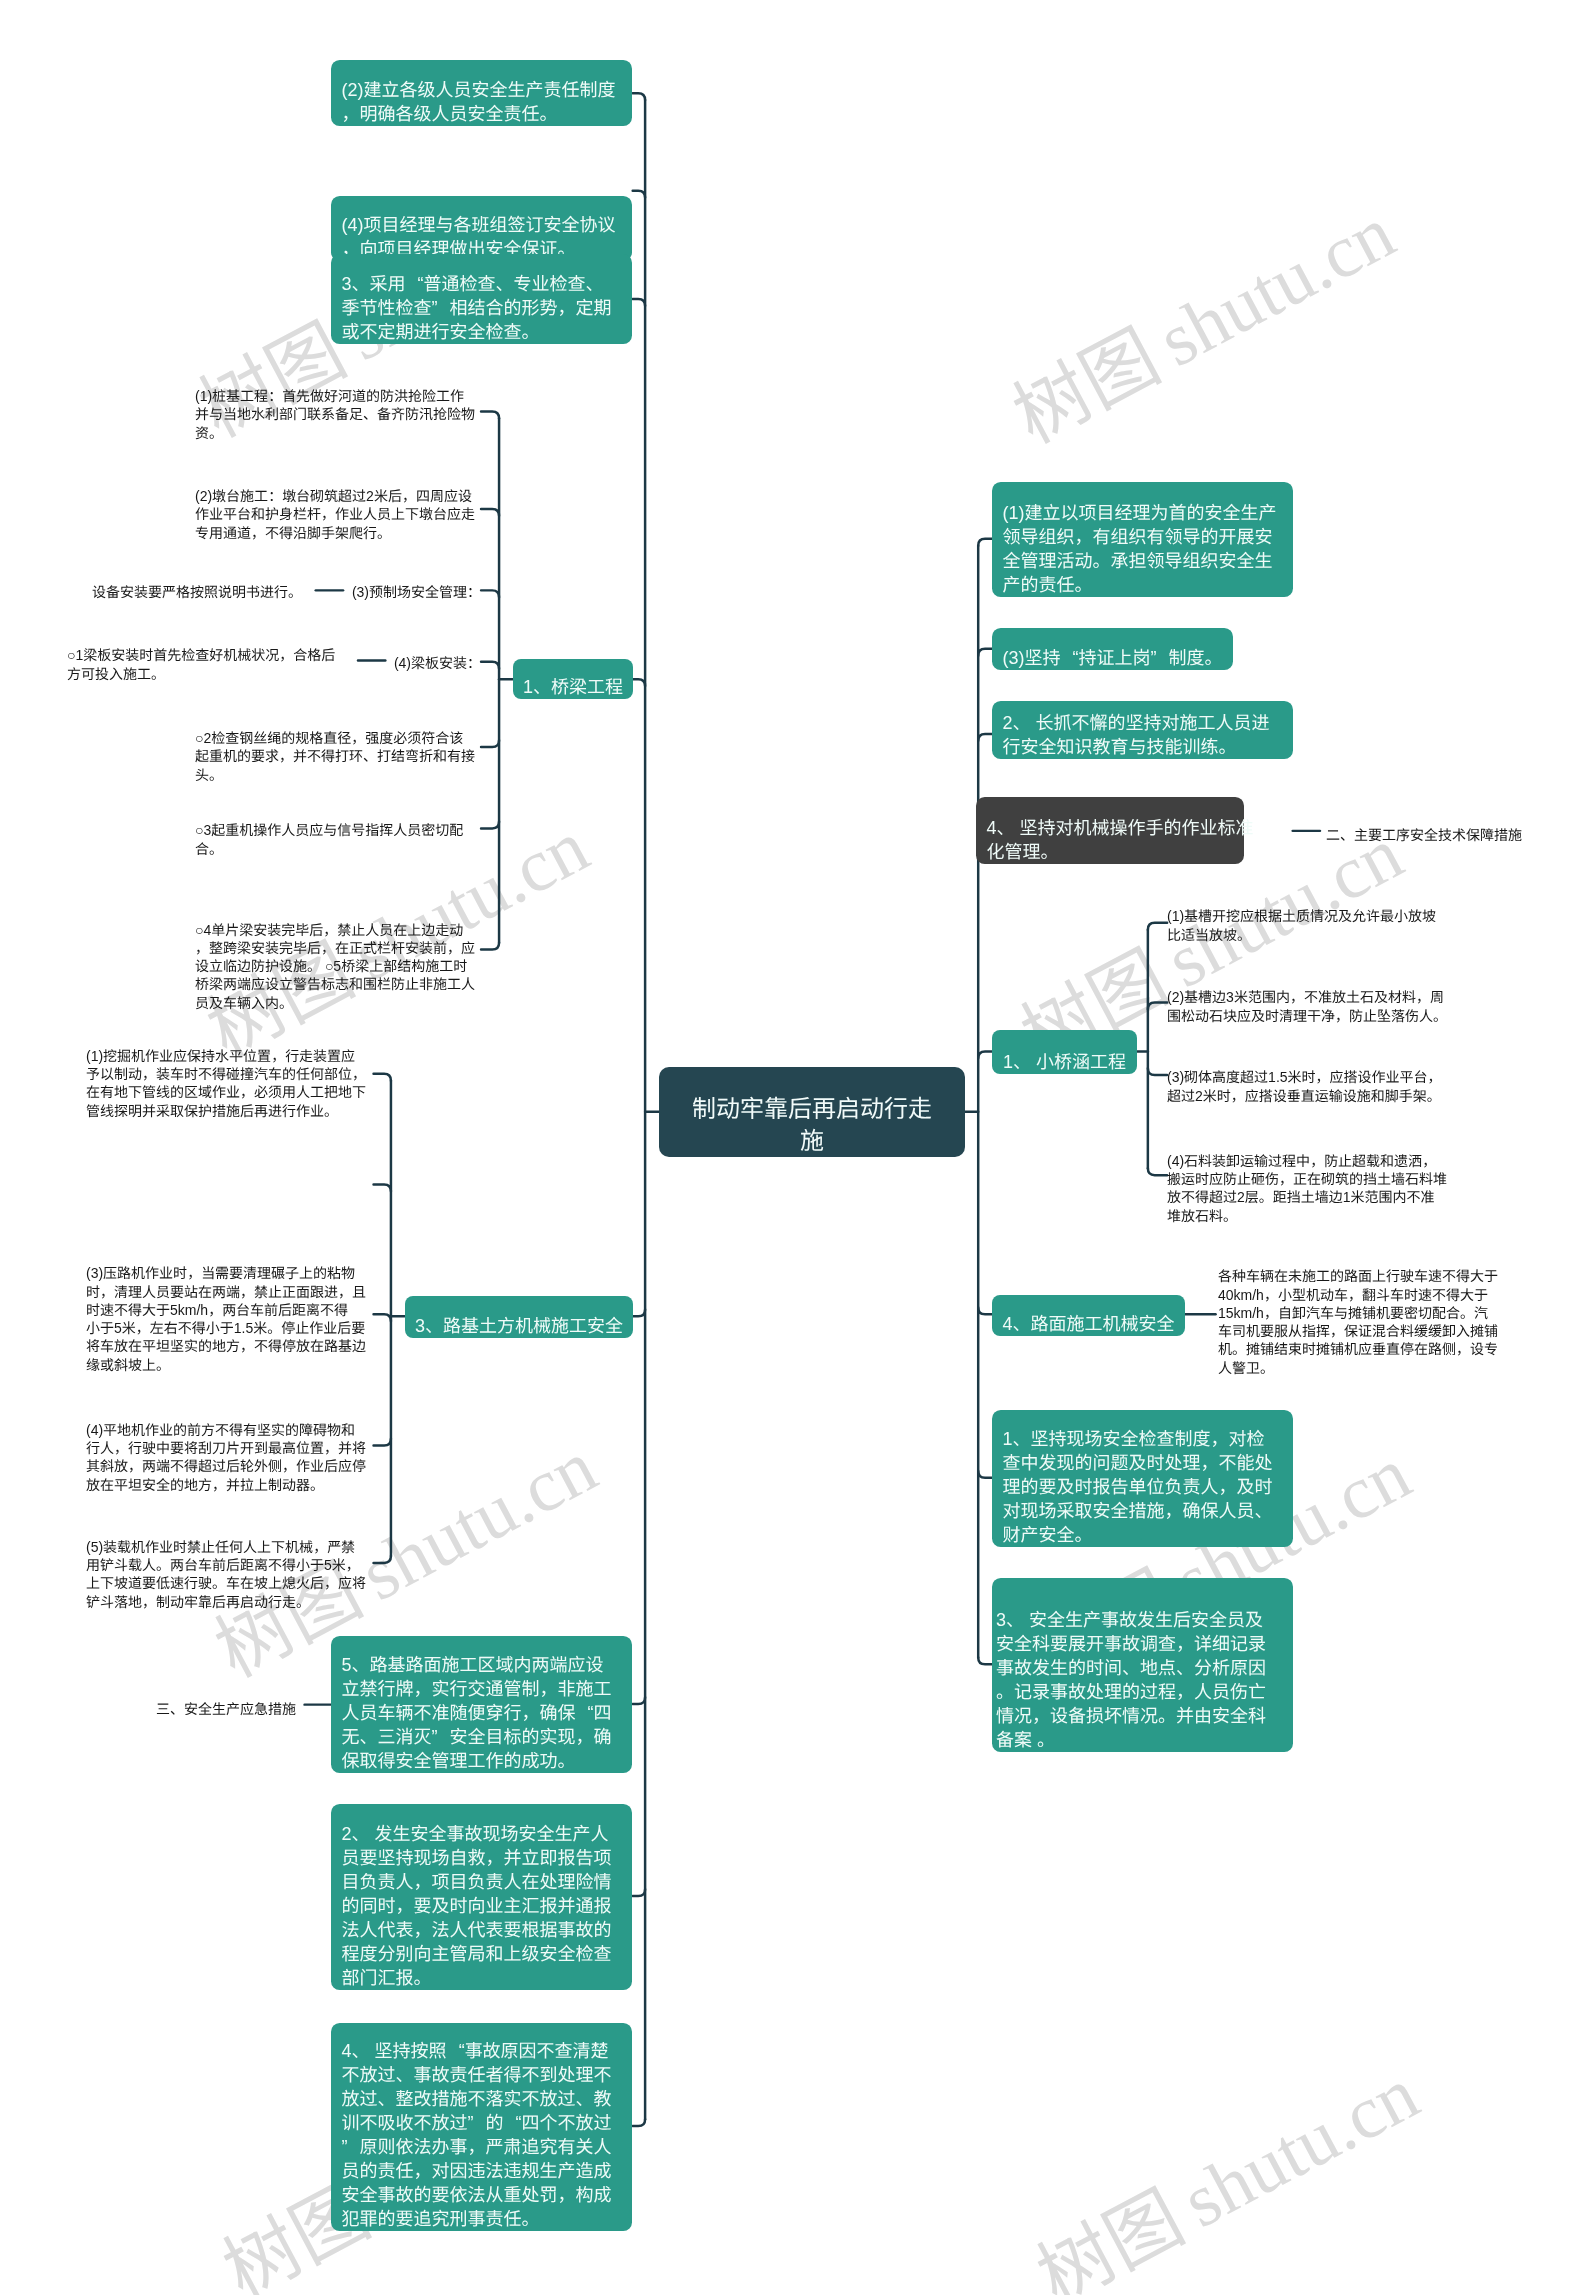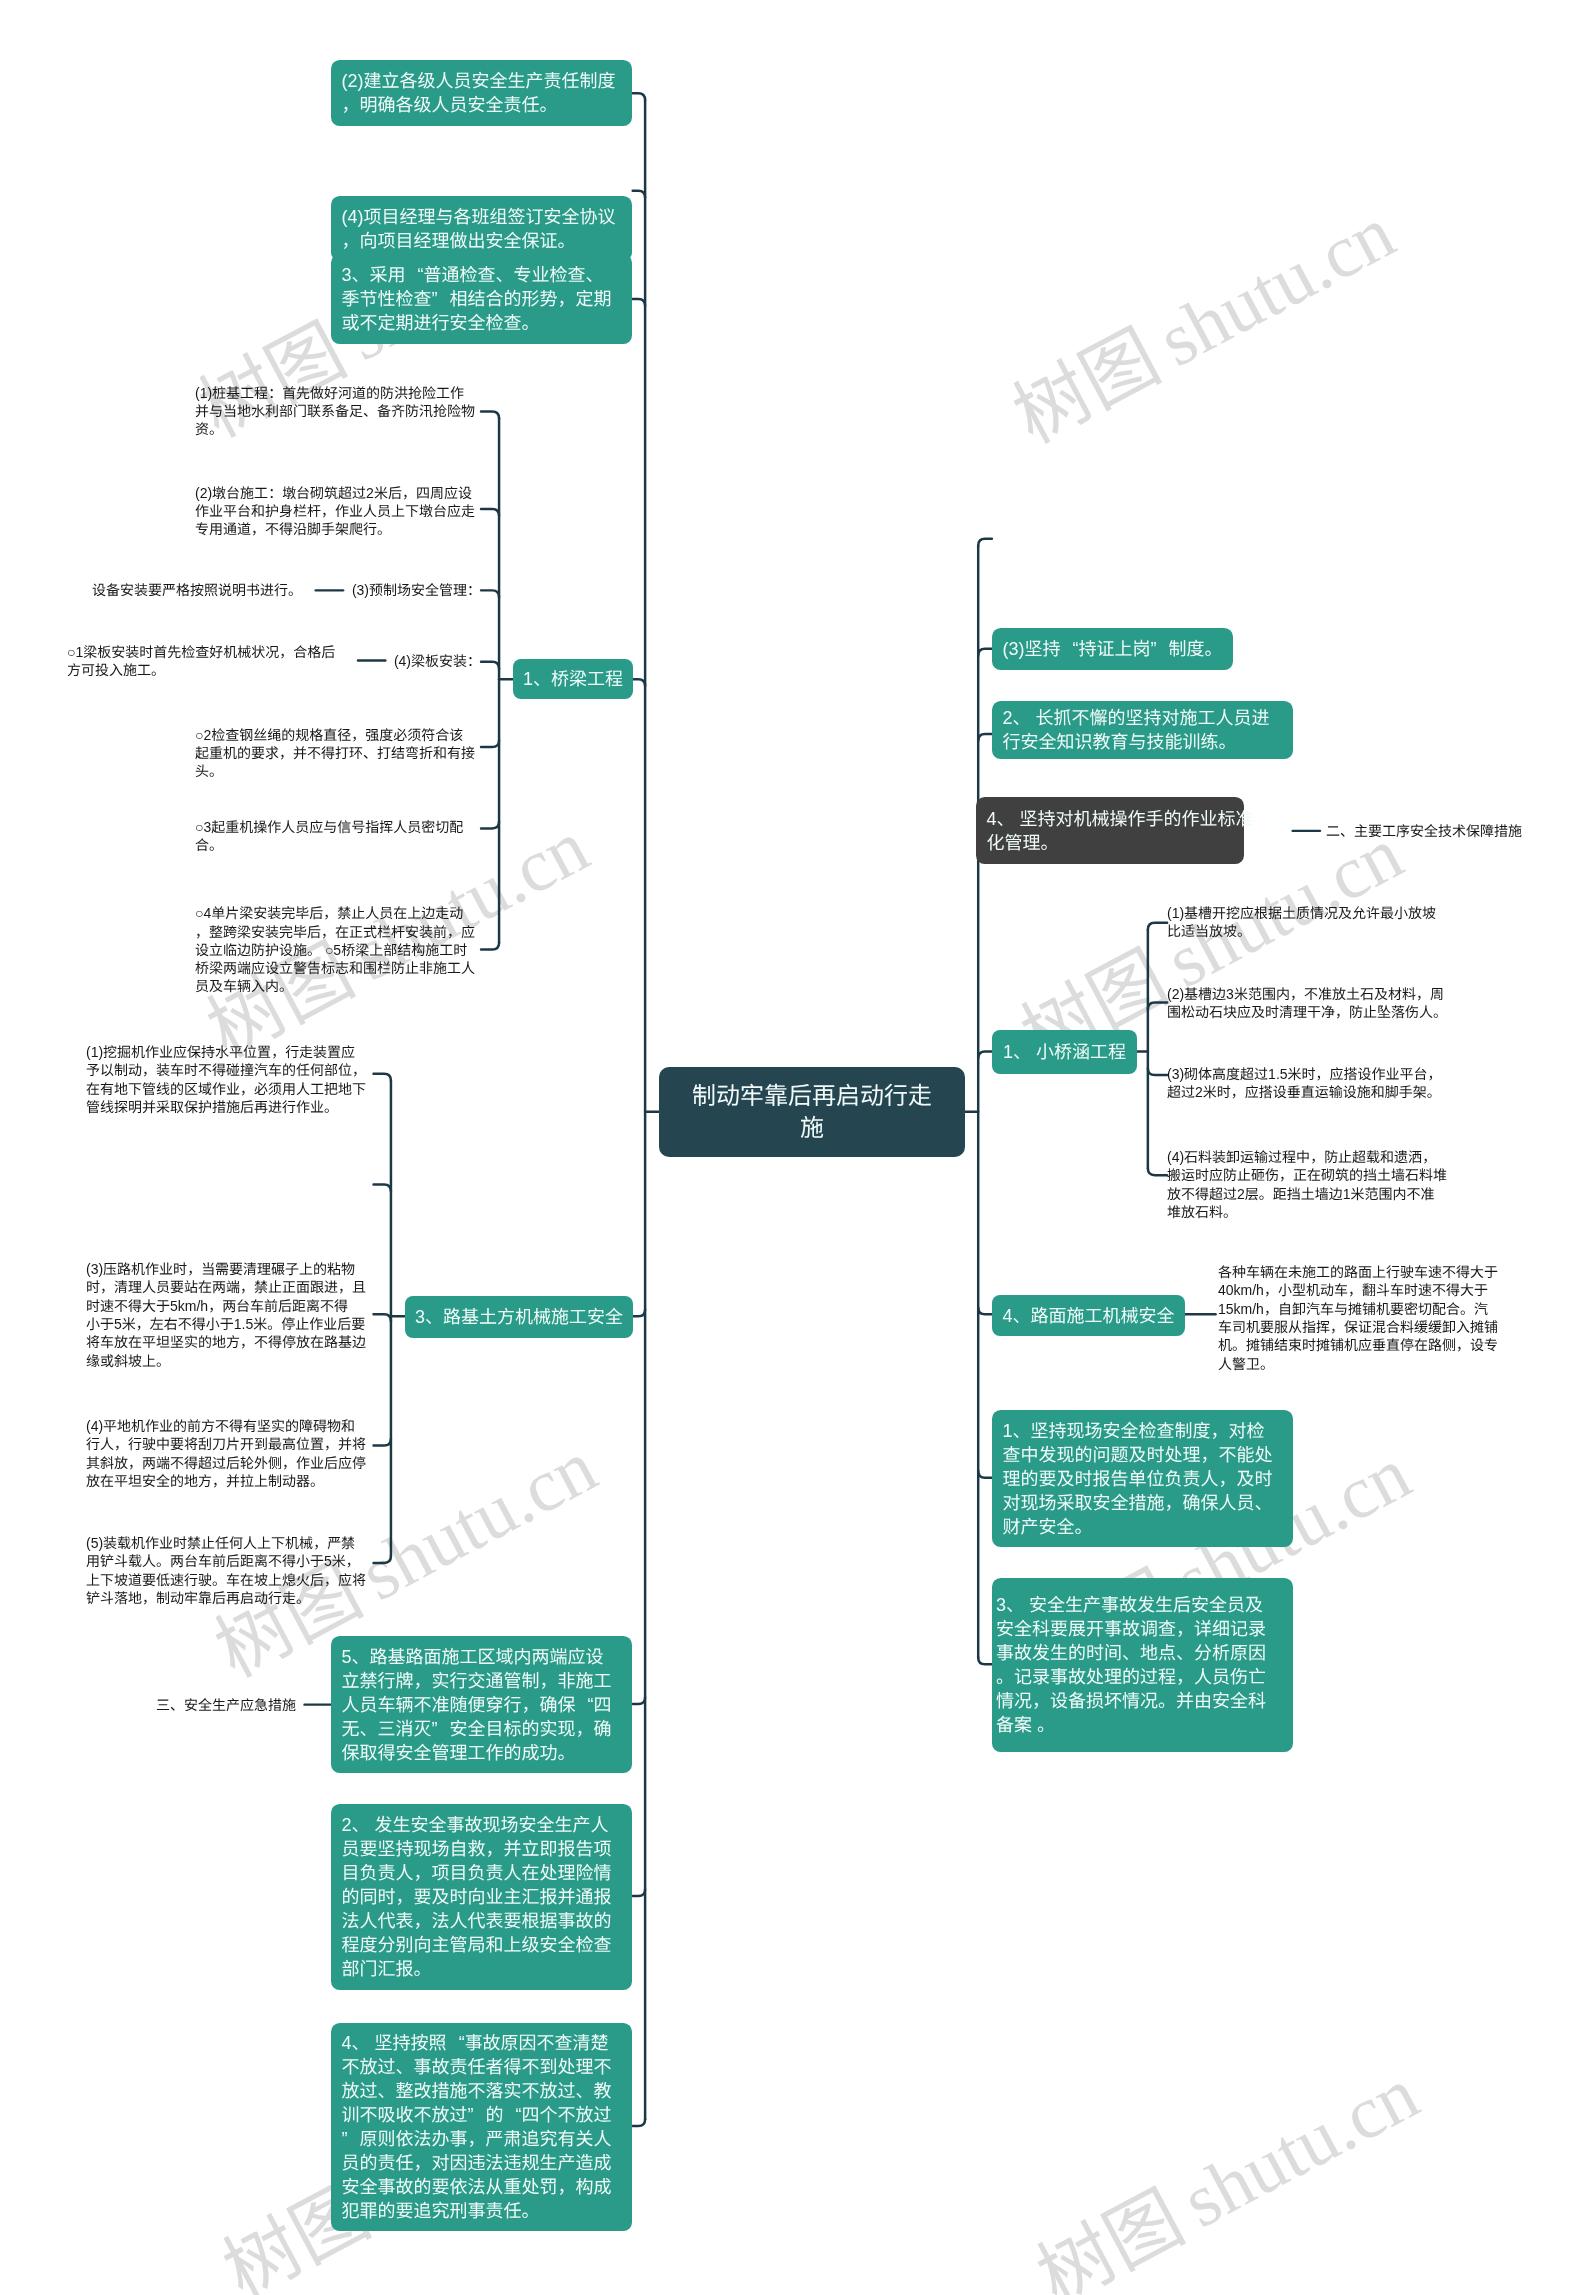--- a/index.html
+++ b/index.html
@@ -5,21 +5,21 @@
 <style>
   html,body{margin:0;padding:0;background:#ffffff;}
   #page{position:relative;width:1591px;height:2295px;overflow:hidden;background:#ffffff;
         font-family:"Liberation Sans",sans-serif;}
   #wm-layer{position:absolute;left:0;top:0;width:1591px;height:2295px;pointer-events:none;
             z-index:0;overflow:hidden;}
   .wm{position:absolute;white-space:nowrap;color:#dcdcdc;line-height:1;transform-origin:0 100%;}
   .wm .wm-cn{font-family:"Liberation Sans",sans-serif;}
   .wm .wm-en{font-family:"Liberation Serif",serif;margin-left:0.18em;}
   #edge-layer{position:absolute;left:0;top:0;z-index:1;pointer-events:none;}
-  .node{position:absolute;z-index:2;box-sizing:border-box;display:flex;align-items:center;}
+  .node{position:absolute;z-index:2;box-sizing:border-box;display:flex;align-items:flex-end;}
   .gbox{background:#2a9a89;border-radius:8.7px;color:#effbf8;}
   .glabel{background:#2a9a89;border-radius:8px;color:#effbf8;justify-content:center;}
   .rootbox{background:#254651;border-radius:10px;color:#f2fbfa;justify-content:center;}
   .plain{color:#181818;}
   .node .txt{display:block;width:100%;white-space:pre;}
   .pun{display:inline-block;width:1em;text-align:left;}
   .pun-open{text-align:right;}
   .pun-close{text-align:left;}
 </style>
 </head>
@@ -195,20 +195,26 @@
     <div class="node gbox" style="background: rgb(42, 154, 137); color: rgb(239, 251, 248); left: 331px; top: 2023px; width: 301px; height: 208px;">
       <span class="txt" style="font-size: 18px; line-height: 24px; text-align: left; padding: 0px 10.6px;">4<span class="pun pun-left">、</span> 坚持按照<span class="pun pun-open">“</span>事故原因不查清楚
 不放过<span class="pun pun-left">、</span>事故责任者得不到处理不
 放过<span class="pun pun-left">、</span>整改措施不落实不放过<span class="pun pun-left">、</span>教
 训不吸收不放过<span class="pun pun-close">”</span>的<span class="pun pun-open">“</span>四个不放过
 <span class="pun pun-close">”</span>原则依法办事<span class="pun pun-left">，</span>严肃追究有关人
 员的责任<span class="pun pun-left">，</span>对因违法违规生产造成
 安全事故的要依法从重处罚<span class="pun pun-left">，</span>构成
 犯罪的要追究刑事责任<span class="pun pun-left">。</span></span>
     </div>
+    <div class="node gbox" style="background: rgb(42, 154, 137); color: rgb(239, 251, 248); left: 992px; top: 482px; width: 301px; height: 115px;">
+      <span class="txt" style="font-size: 18px; line-height: 24px; text-align: left; padding: 0px 10.6px;">(1)建立以项目经理为首的安全生产
+领导组织<span class="pun pun-left">，</span>有组织有领导的开展安
+全管理活动<span class="pun pun-left">。</span>承担领导组织安全生
+产的责任<span class="pun pun-left">。</span></span>
+    </div>
     <div class="node gbox" style="background: rgb(42, 154, 137); color: rgb(239, 251, 248); left: 992px; top: 628px; width: 241px; height: 42px;">
       <span class="txt" style="font-size: 18px; line-height: 24px; text-align: left; padding: 0px 10.6px;">(3)坚持<span class="pun pun-open">“</span>持证上岗<span class="pun pun-close">”</span>制度<span class="pun pun-left">。</span></span>
     </div>
     <div class="node gbox" style="background: rgb(42, 154, 137); color: rgb(239, 251, 248); left: 992px; top: 701px; width: 301px; height: 58px;">
       <span class="txt" style="font-size: 18px; line-height: 24px; text-align: left; padding: 0px 10.6px;">2<span class="pun pun-left">、</span> 长抓不懈的坚持对施工人员进
 行安全知识教育与技能训练<span class="pun pun-left">。</span></span>
     </div>
     <div class="node gbox" style="background: #404040; color: rgb(239, 251, 248); left: 976px; top: 797px; width: 268px; height: 67px;">
       <span class="txt" style="font-size: 18px; line-height: 24px; text-align: left; padding: 0px 10.6px;">4<span class="pun pun-left">、</span> 坚持对机械操作手的作业标准
 化管理<span class="pun pun-left">。</span></span>

